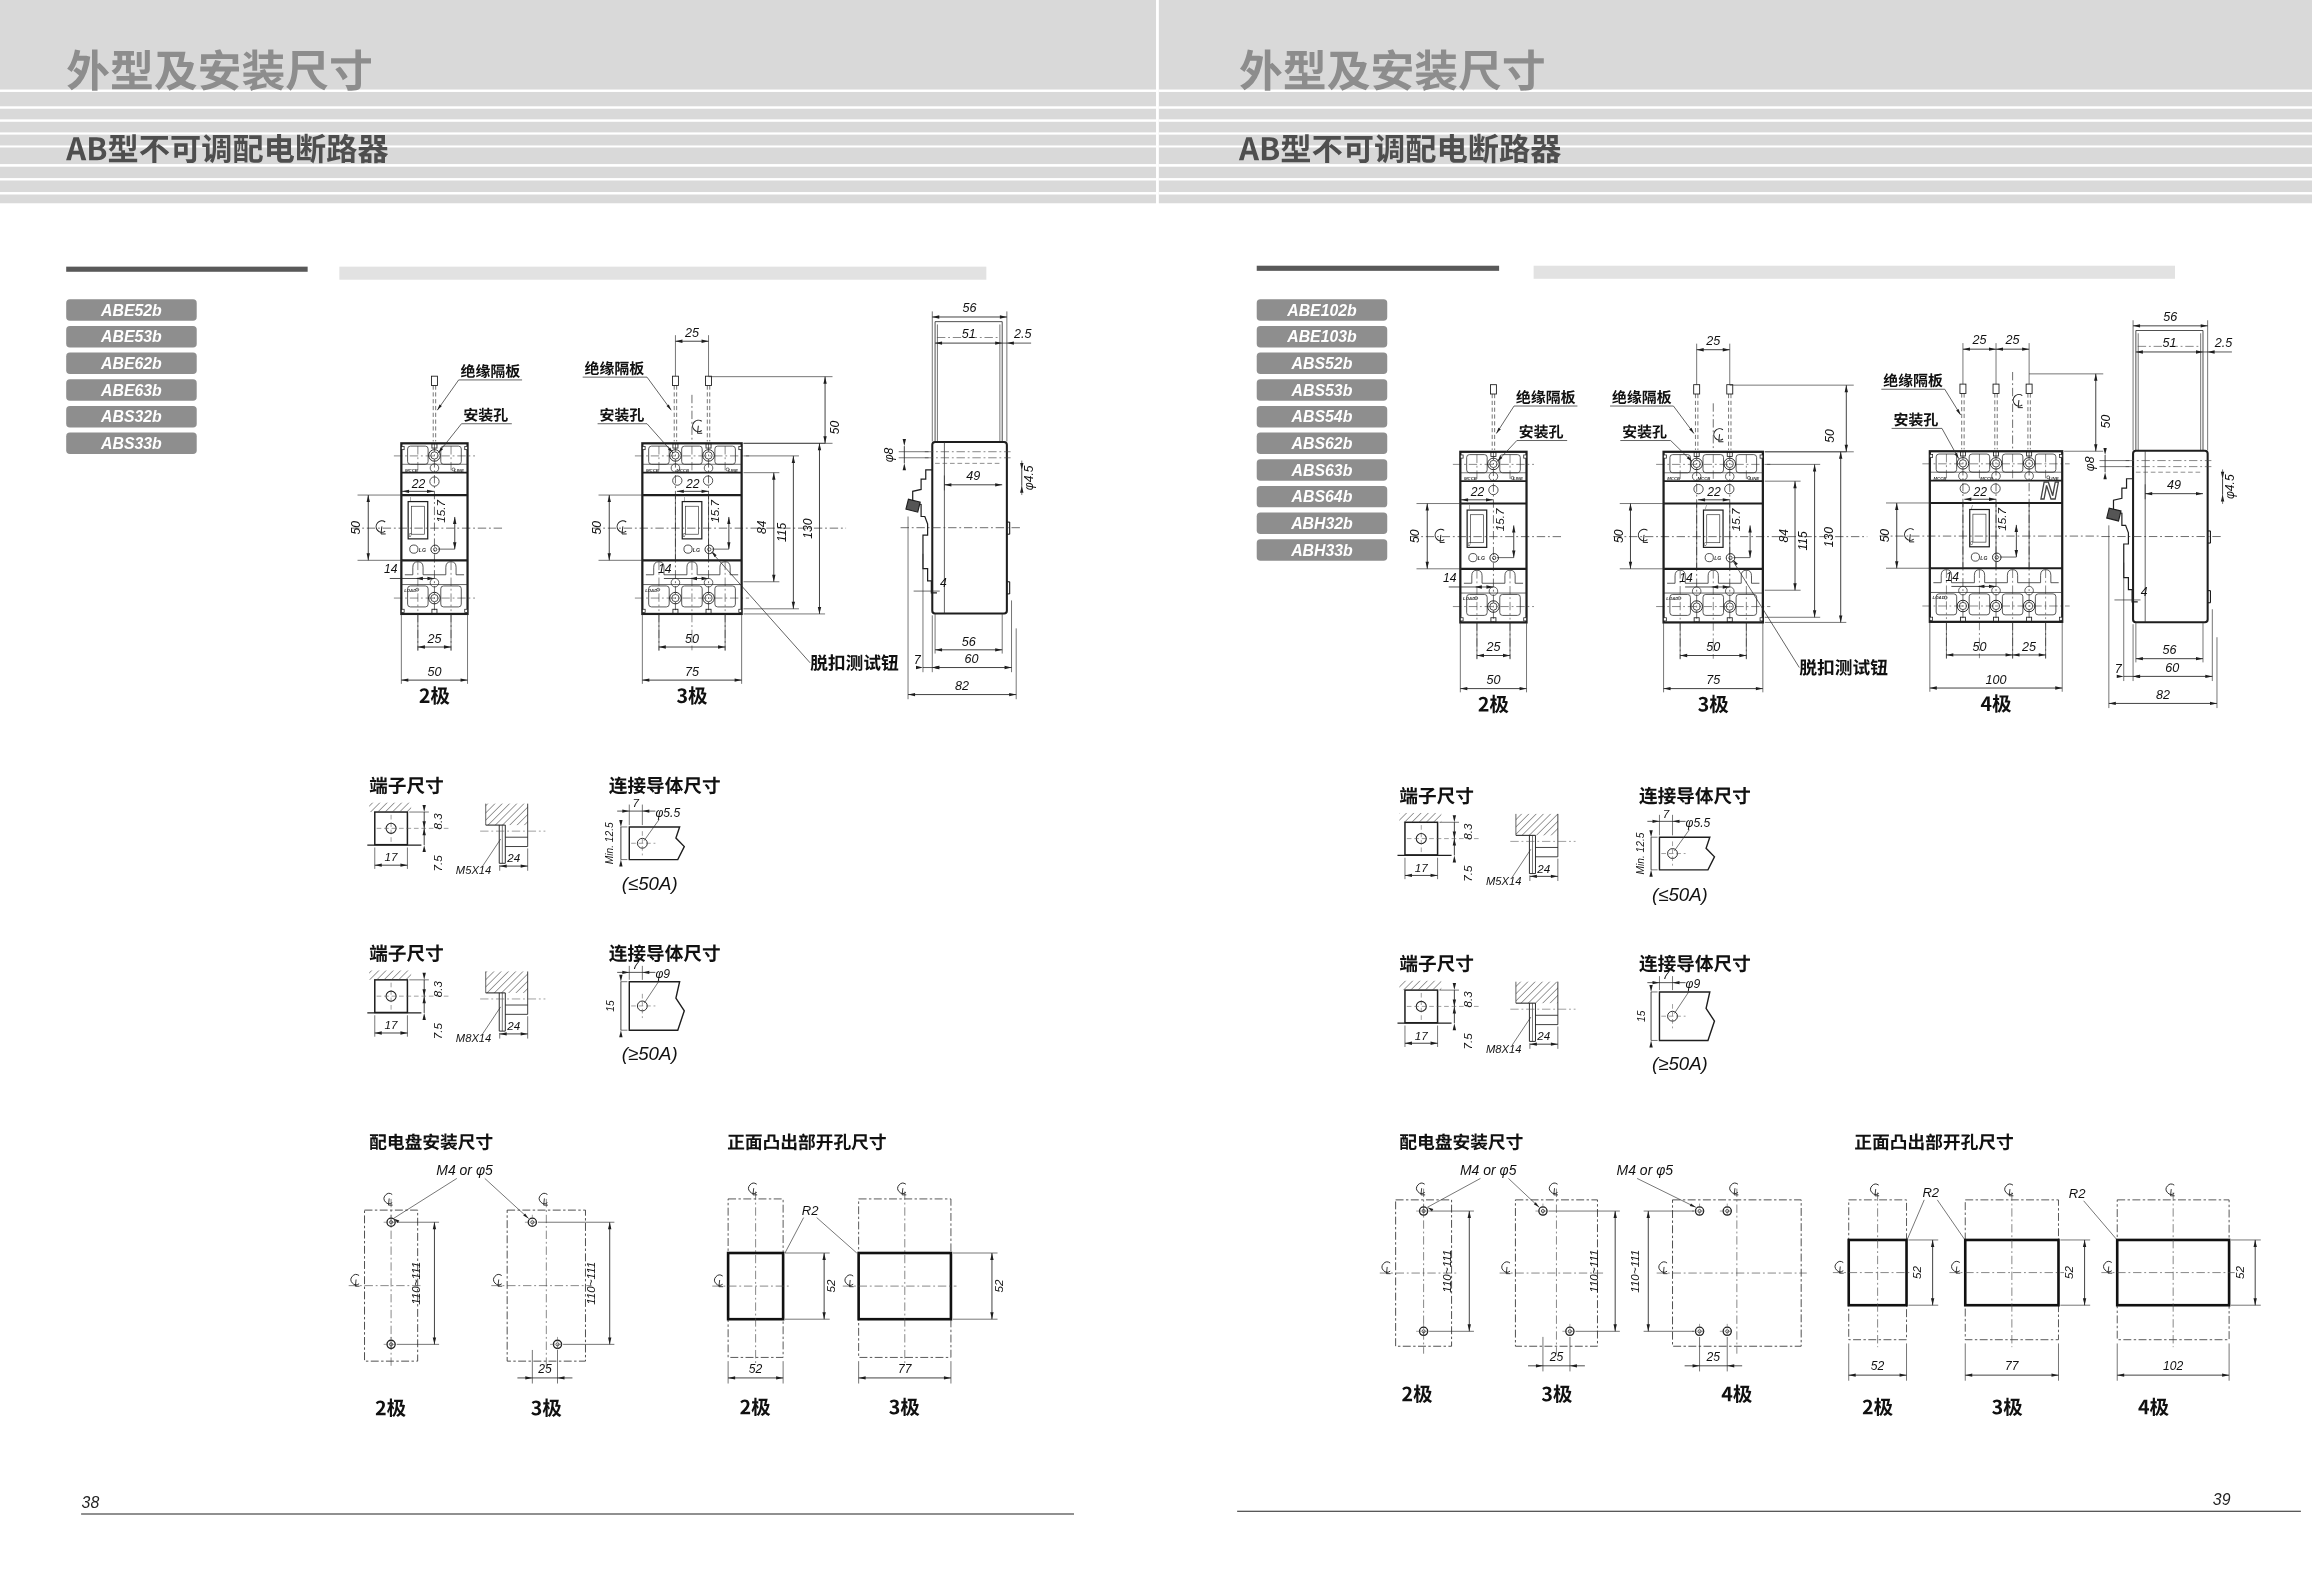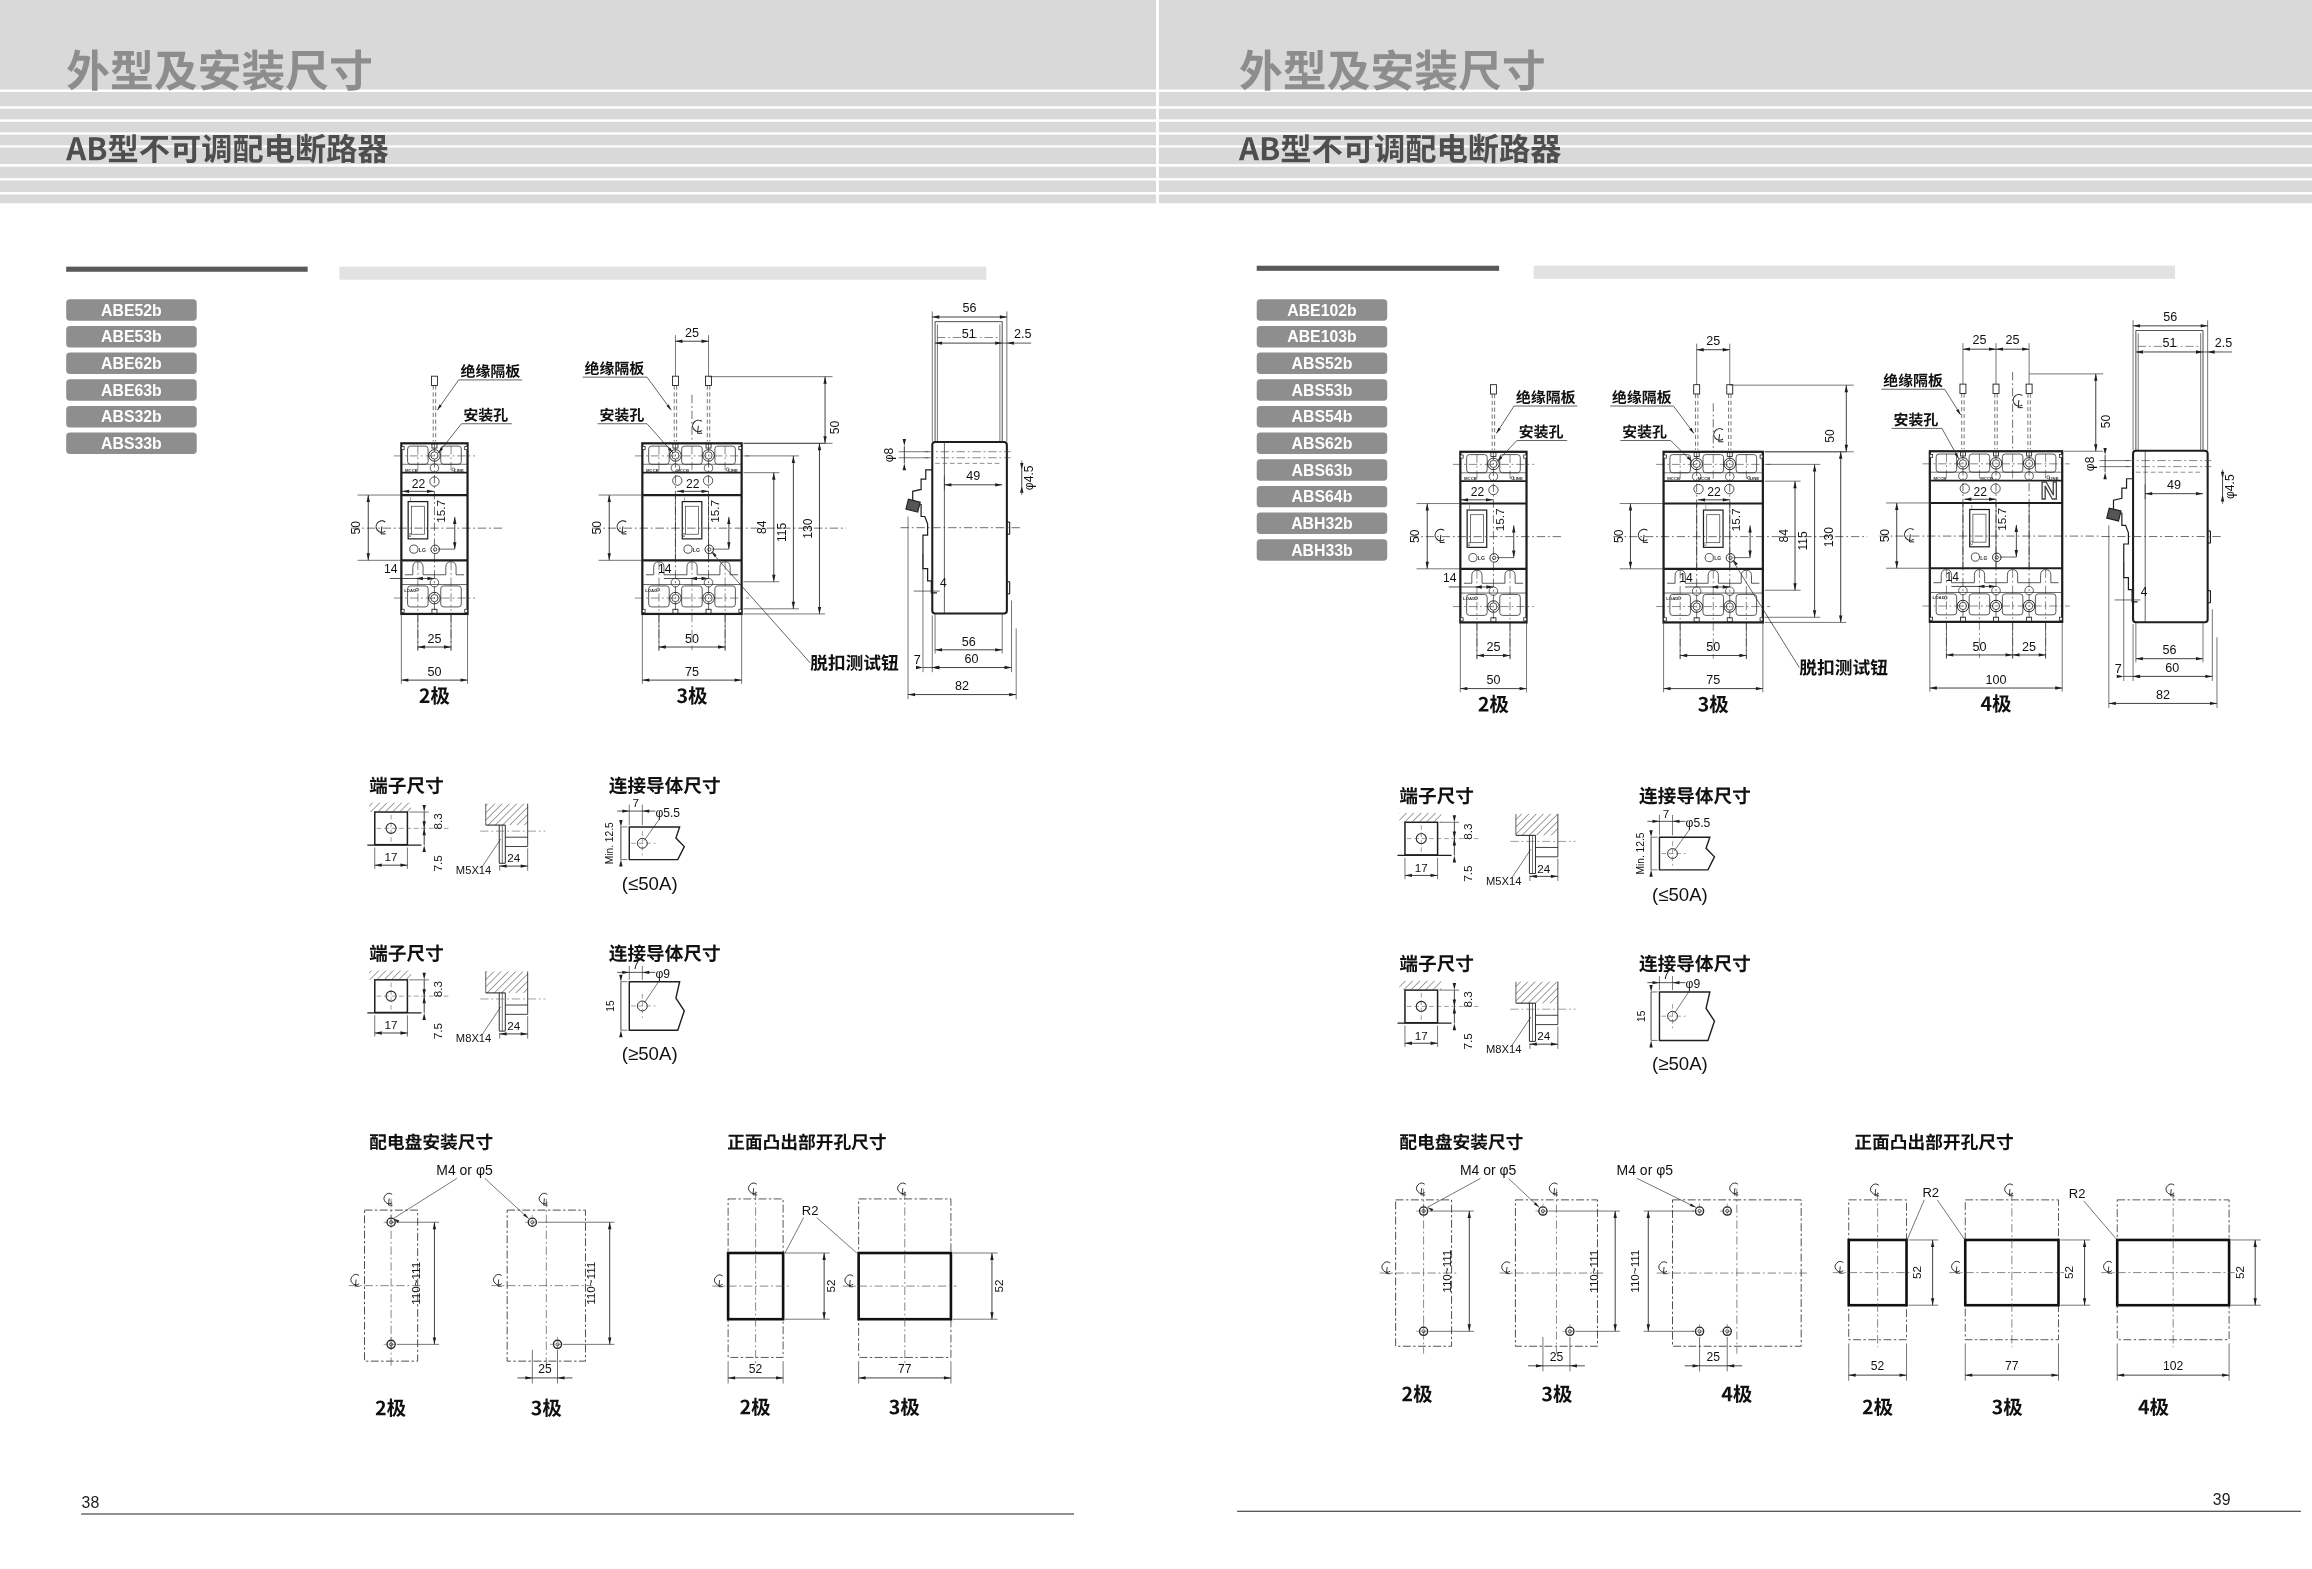--- a/index.html
+++ b/index.html
@@ -1,15 +1,15 @@
 <!DOCTYPE html>
 <html style="font-size:15px"><head><meta charset="utf-8"><title>38-39</title>
 <style>
 html,body{margin:0;padding:0;background:#fff;}
-#page{position:relative;width:2313px;height:1570px;overflow:hidden;}
+#page{position:relative;width:2313px;height:1570px;overflow:hidden;font-style:italic;}
 text{font-family:"Liberation Sans",sans-serif;}
 </style></head>
 <body>
 <div id="page">
 <svg width="2313" height="1570" viewBox="0 0 2481 1684" xmlns="http://www.w3.org/2000/svg">
 <defs>
 <pattern id="hatch" width="5.5" height="5.5" patternTransform="rotate(45)" patternUnits="userSpaceOnUse">
 <line x1="0" y1="0" x2="0" y2="5.5" stroke="#444" stroke-width="1.1"></line>
 </pattern>
 <path id="g0" d="M21.8 -70.4H46V-59H21.8ZM58.9 -84.9H71.5V9H58.9ZM16.2 -36.5 23.4 -44.7Q26.1 -42.8 29.4 -40.4Q32.7 -37.9 35.8 -35.5Q38.8 -33.1 40.6 -31.2L33 -21.9Q31.3 -23.9 28.4 -26.5Q25.4 -29.1 22.2 -31.8Q19 -34.4 16.2 -36.5ZM20 -85.1 32.1 -82.9Q30.1 -73.3 27.2 -64.2Q24.2 -55 20.5 -47.2Q16.7 -39.3 12.3 -33.5Q11.3 -34.5 9.4 -36Q7.5 -37.4 5.6 -38.8Q3.7 -40.2 2.2 -41.1Q6.6 -46.2 10.1 -53.2Q13.5 -60.1 16 -68.3Q18.5 -76.5 20 -85.1ZM41.6 -70.4H44L46.3 -70.8L54.9 -68.3Q52.5 -48.1 46.8 -33.1Q41.1 -18.1 32.5 -8Q23.9 2.1 12.5 7.9Q11.5 6.4 9.7 4.5Q7.9 2.5 6 0.6Q4 -1.2 2.5 -2.2Q13.6 -7.3 21.7 -15.9Q29.7 -24.5 34.8 -37.2Q39.8 -50 41.6 -67.5ZM66.5 -47.9 76 -54.8Q79.4 -51.4 83.6 -47.2Q87.8 -43.1 91.7 -39Q95.5 -35 97.9 -31.9L87.7 -23.8Q85.5 -27 81.8 -31.2Q78.2 -35.5 74.1 -39.9Q70 -44.2 66.5 -47.9Z"></path>

